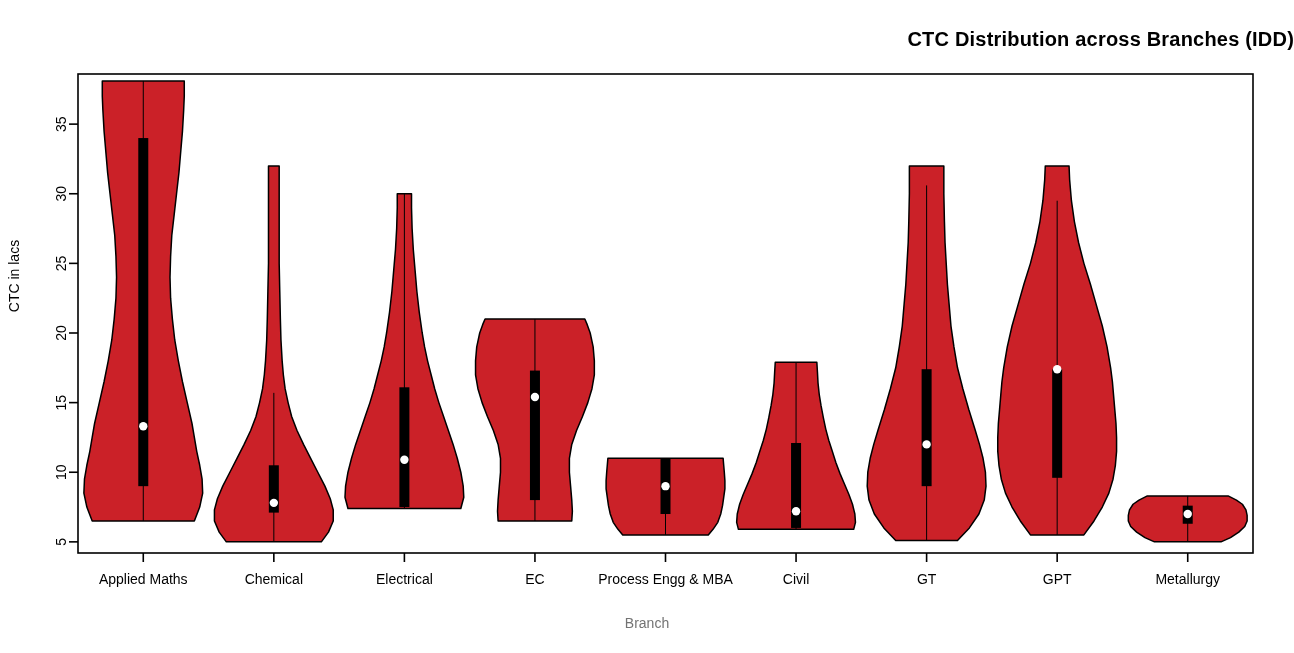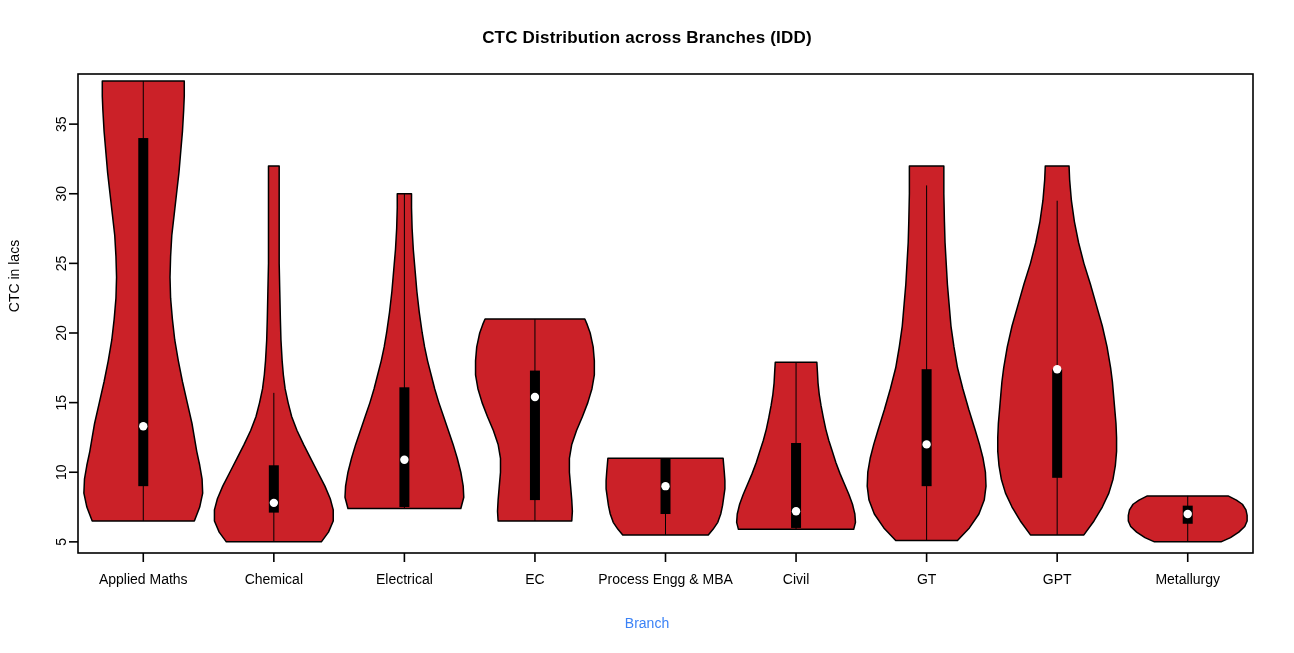--- a/index.html
+++ b/index.html
@@ -18,22 +18,22 @@
     position: absolute;
     left: 0; top: 0;
     width: 1294px;
     height: 653px;
   }
   .chart-title {
     position: absolute;
     left: 0;
     top: 28px;
     width: 1294px;
-    text-align: center;
-    font-size: 17px;
+    text-align: right;
+    font-size: 20px;
     font-weight: bold;
     color: #000000;
     letter-spacing: 0.2px;
   }
   .y-axis-title {
     position: absolute;
     left: -46px;
     top: 268px;
     width: 120px;
     text-align: center;
@@ -42,21 +42,21 @@
     transform: rotate(-90deg);
     transform-origin: center center;
   }
   .x-axis-title {
     position: absolute;
     left: 0;
     top: 615px;
     width: 1294px;
     text-align: center;
     font-size: 14px;
-    color: #3b82f6;
+    color: #737373;
   }
   svg.plot-svg {
     position: absolute;
     left: 0;
     top: 0;
   }
   .tick-label {
     font-family: "Liberation Sans", sans-serif;
     font-size: 14px;
     fill: #000000;

